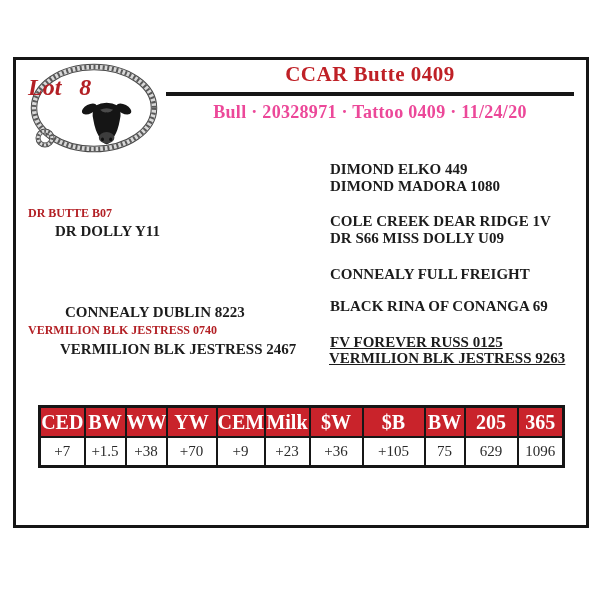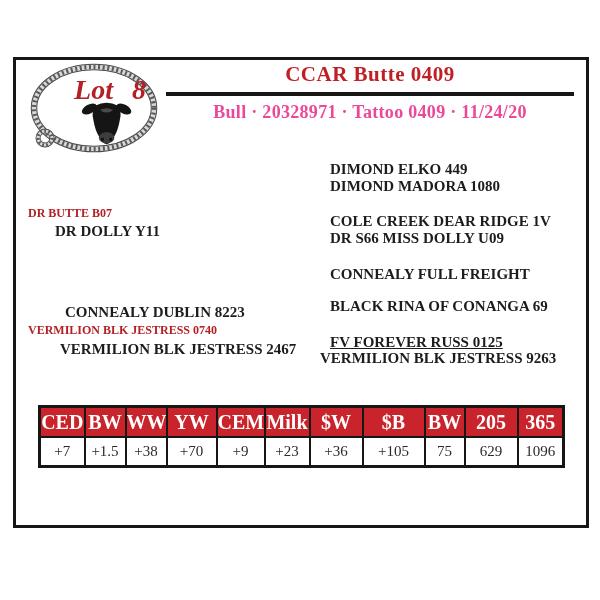--- a/index.html
+++ b/index.html
@@ -17,23 +17,23 @@
     width: 576px; height: 471px;
     border: 3px solid #161616;
     box-sizing: border-box;
     background: #ffffff;
   }
   
   .lot-badge { position: absolute; left: 28px; top: 62px; width: 132px; height: 97px; }
   .lot-badge svg { position: absolute; left: 0; top: 0; }
   .lot-label {
     position: absolute; left: 0; top: 12px; width: 118px;
-    text-align: right;
+    text-align: left;
     font-style: italic; font-weight: bold;
-    font-size: 28px; color: #b32025;
+    font-size: 24px; color: #b32025;
     word-spacing: 12px;
     white-space: nowrap;
   }
   
   .header-block { position: absolute; left: 166px; top: 58px; width: 408px; text-align: center; }
   .page-title {
     font-size: 21px; font-weight: bold; color: #bf2026;
     line-height: 33px; white-space: nowrap; letter-spacing: 0.5px;
   }
   .title-rule { height: 4px; background: #161616; margin-top: 1px; }
@@ -122,21 +122,21 @@
   <div class="ped" style="left:60px; top:341px;">VERMILION BLK JESTRESS 2467</div>
 
   <div class="ped" style="left:330px; top:161px;">DIMOND ELKO 449</div>
   <div class="ped" style="left:330px; top:178px;">DIMOND MADORA 1080</div>
   <div class="ped" style="left:330px; top:213px;">COLE CREEK DEAR RIDGE 1V</div>
   <div class="ped" style="left:330px; top:230px;">DR S66 MISS DOLLY U09</div>
 
   <div class="ped" style="left:330px; top:266px;">CONNEALY FULL FREIGHT</div>
   <div class="ped" style="left:330px; top:298px;">BLACK RINA OF CONANGA 69</div>
   <div class="ped" style="left:330px; top:334px;text-decoration:underline;">FV FOREVER RUSS 0125</div>
-  <div class="ped" style="left:320px; top:350px;">VERMILION BLK JESTRESS 9263</div>
+  <div class="ped" style="left:329px; top:350px;text-decoration:underline;">VERMILION BLK JESTRESS 9263</div>
 
   <table class="epd-table">
     <colgroup>
       <col style="width:45px">
         <col style="width:41px">
         <col style="width:41px">
         <col style="width:50px">
       <col style="width:48px">
         <col style="width:45px">
         <col style="width:53px">

